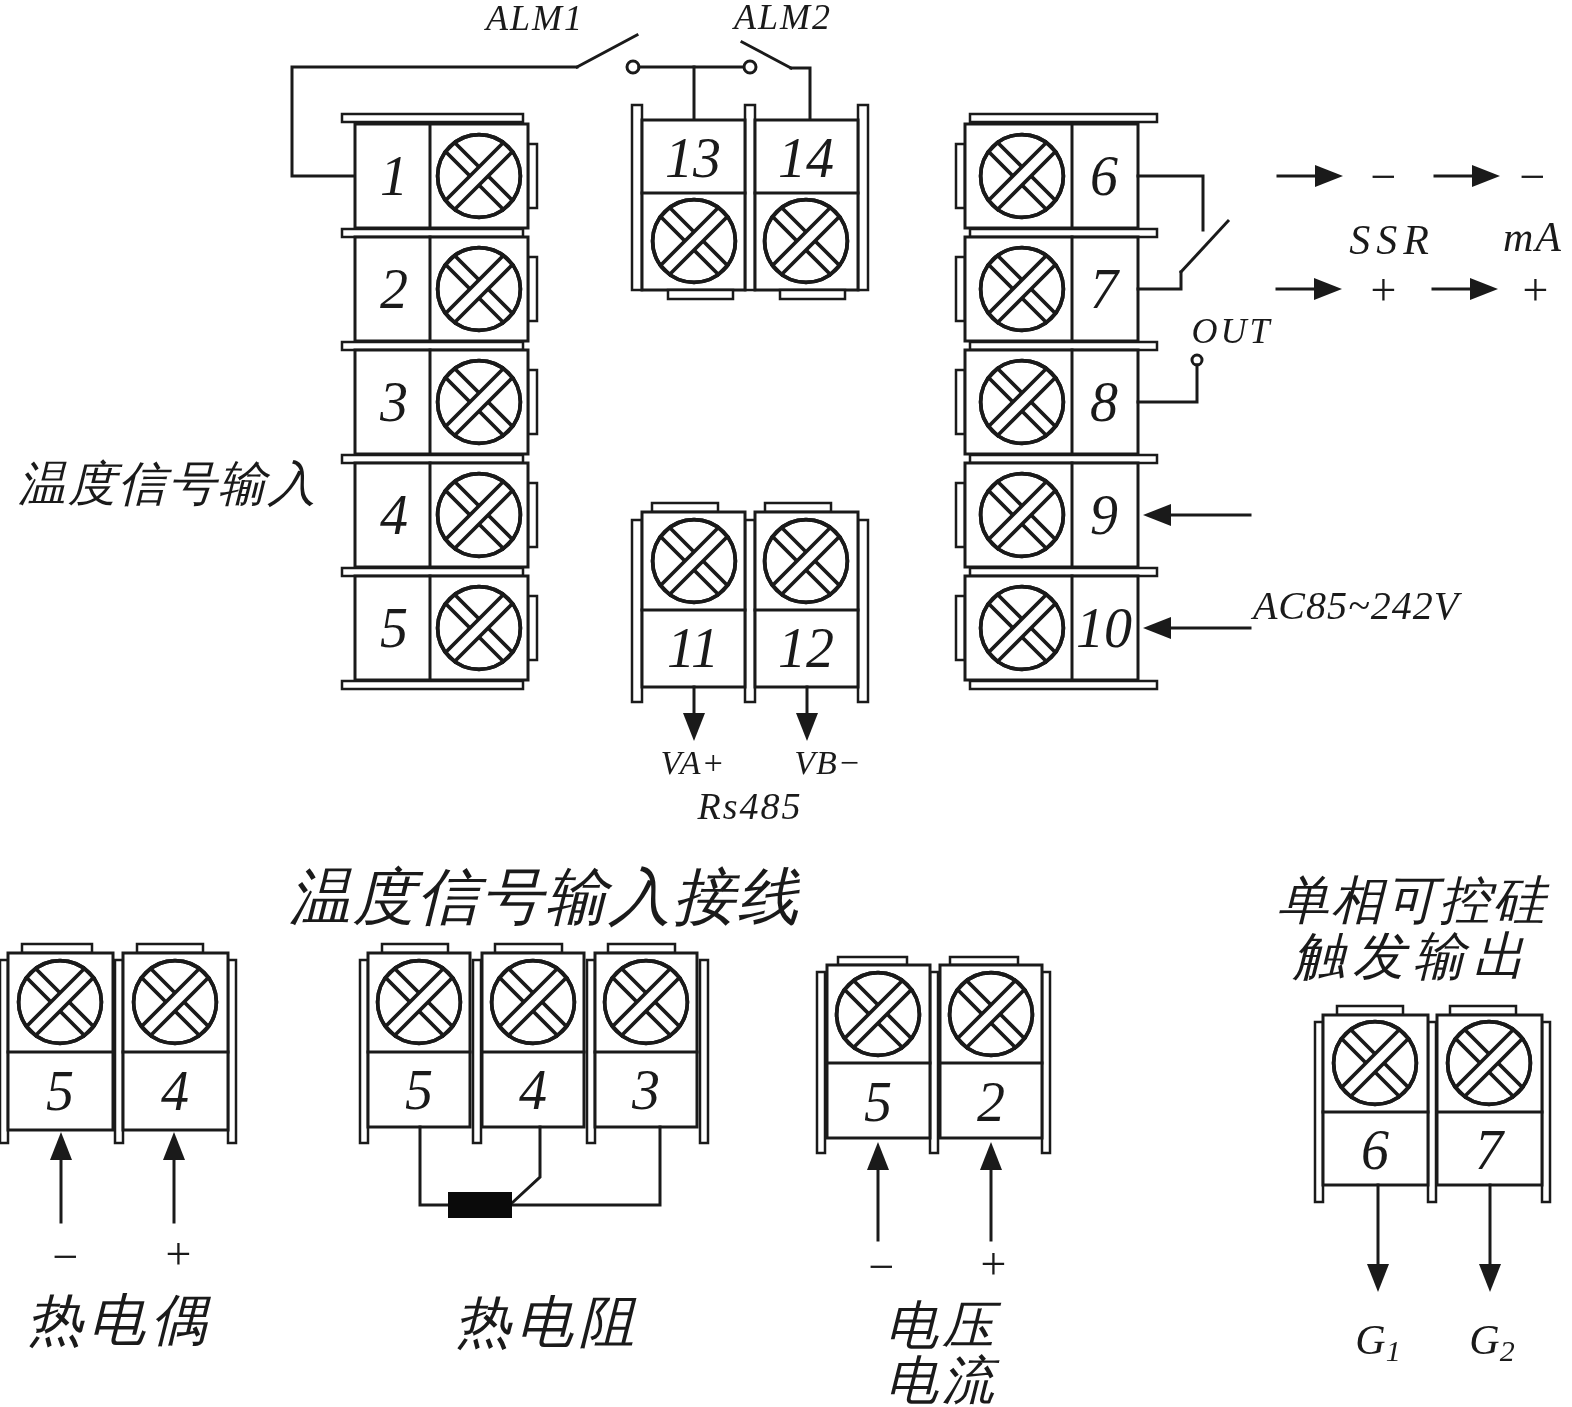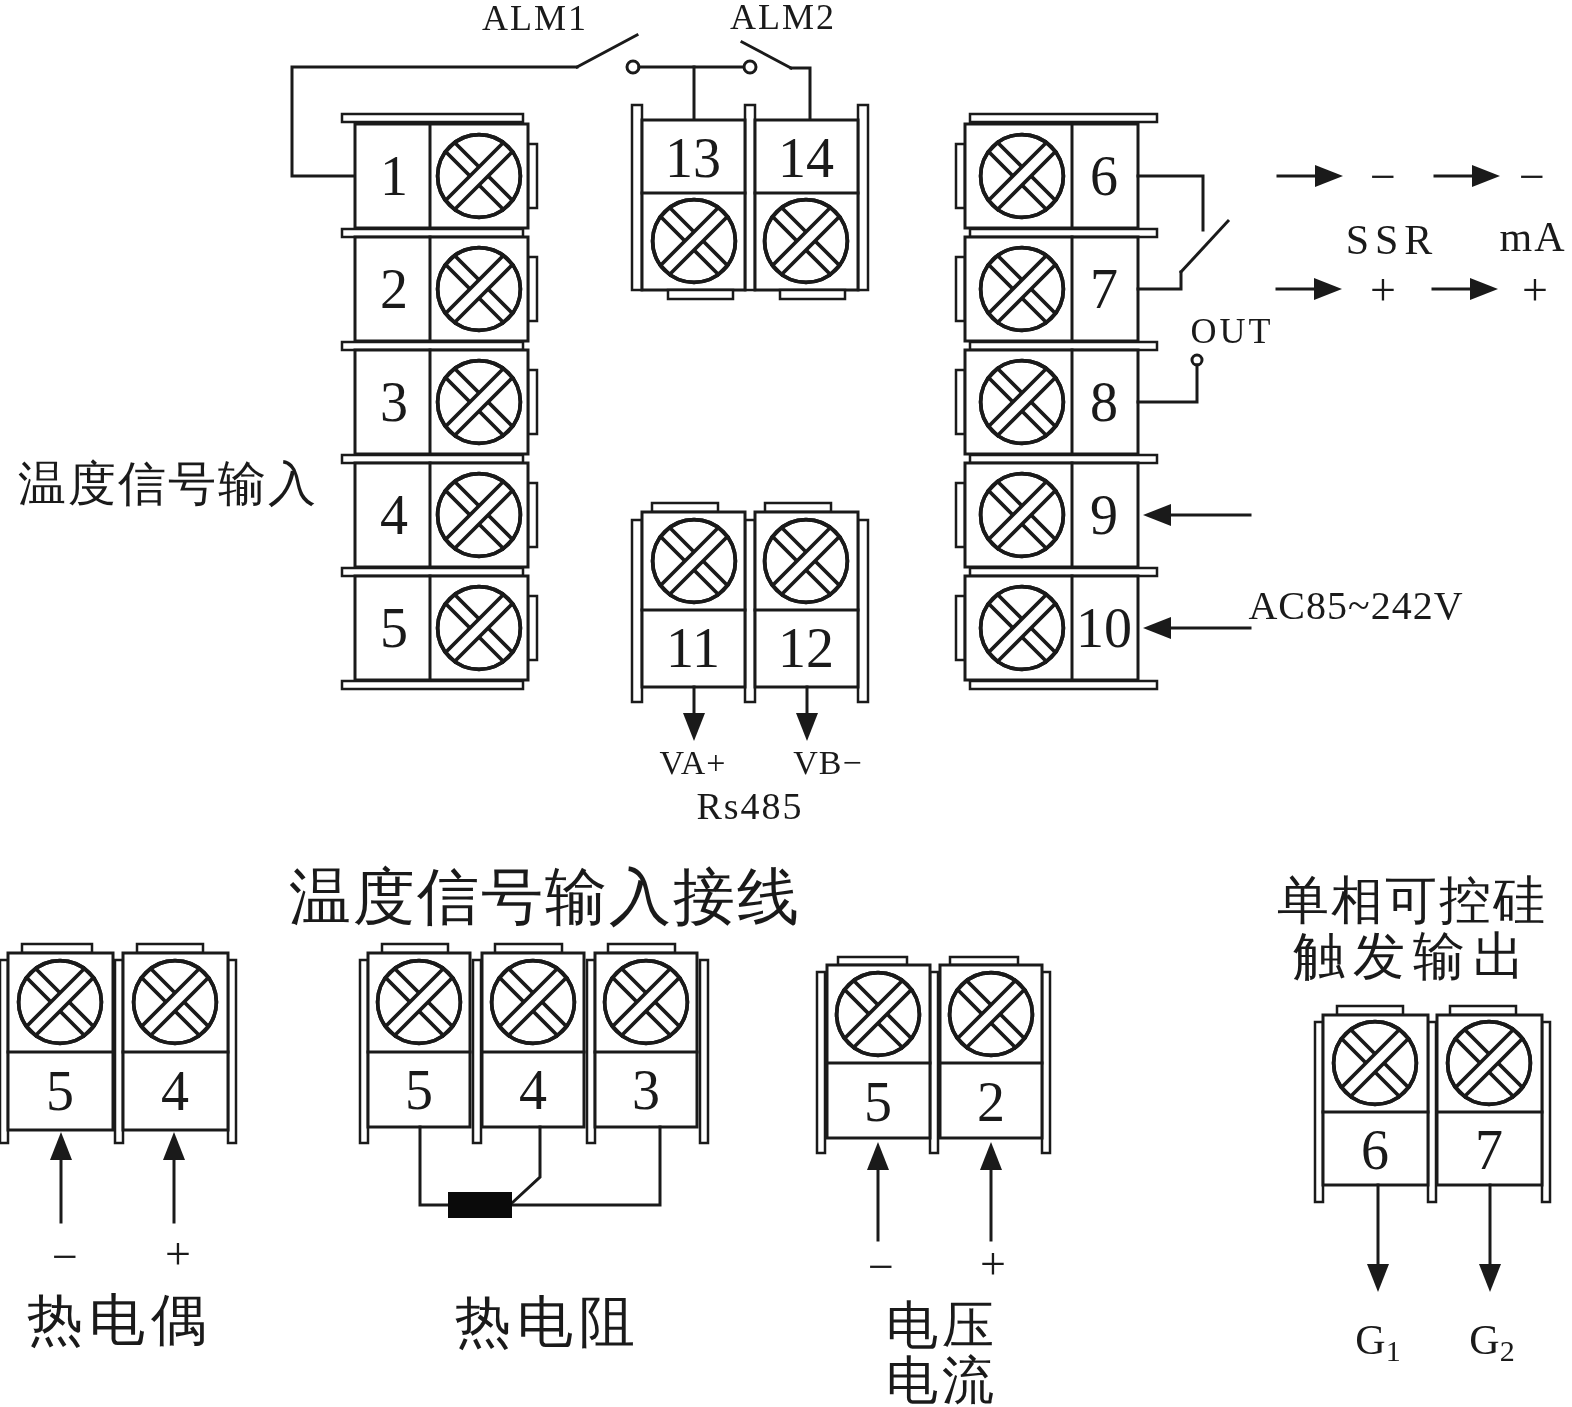--- a/index.html
+++ b/index.html
@@ -1,16 +1,16 @@
 <!DOCTYPE html>
 <html><head>
 <meta charset="utf-8">
 <style>
   html,body{margin:0;padding:0;background:#fff;}
-  .stage{position:relative;width:1572px;height:1407px;background:#ffffff;overflow:hidden;}
+  .stage{position:relative;width:1572px;height:1407px;background:#ffffff;overflow:hidden;font-style:italic;}
   svg{position:absolute;inset:0;}
   .ln{stroke:#1a1a1a;stroke-width:3;fill:none;stroke-linecap:square;}
   .box{fill:#ffffff;stroke:#1a1a1a;stroke-width:3;}
   .strip{fill:#ffffff;stroke:#1a1a1a;stroke-width:2.5;}
   .dot{fill:#ffffff;stroke:#1a1a1a;stroke-width:3;}
   .arr{fill:#1a1a1a;stroke:none;}
   .res{fill:#0a0a0a;stroke:none;}
   text,tspan{font-family:"Liberation Serif","DejaVu Serif",serif;fill:#1a1a1a;
     dominant-baseline:central;text-anchor:middle;}
   .num{font-size:56px;}

